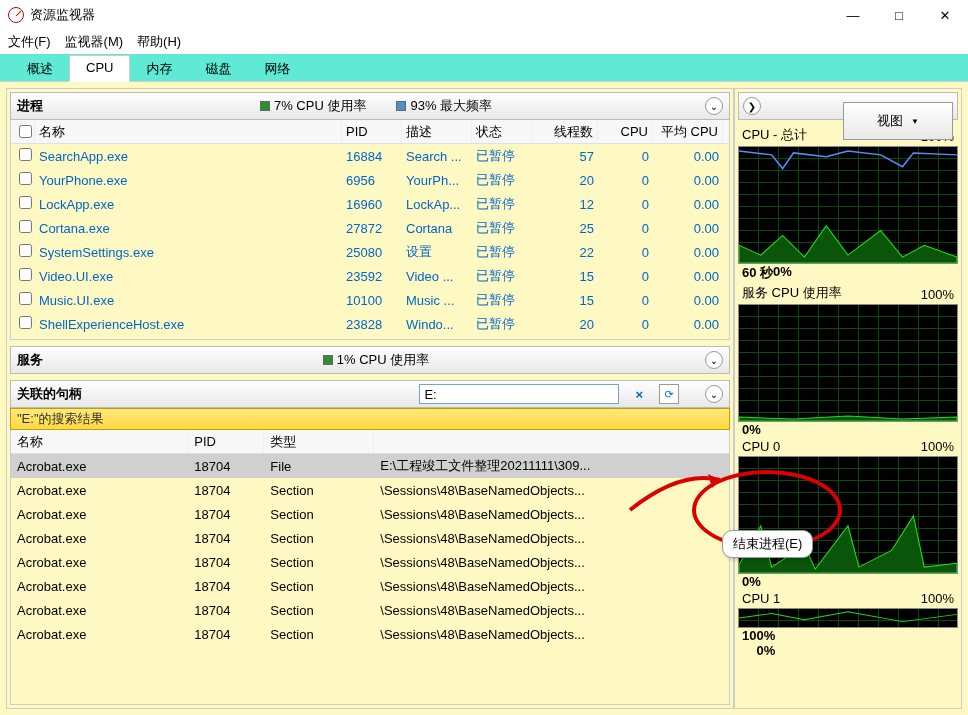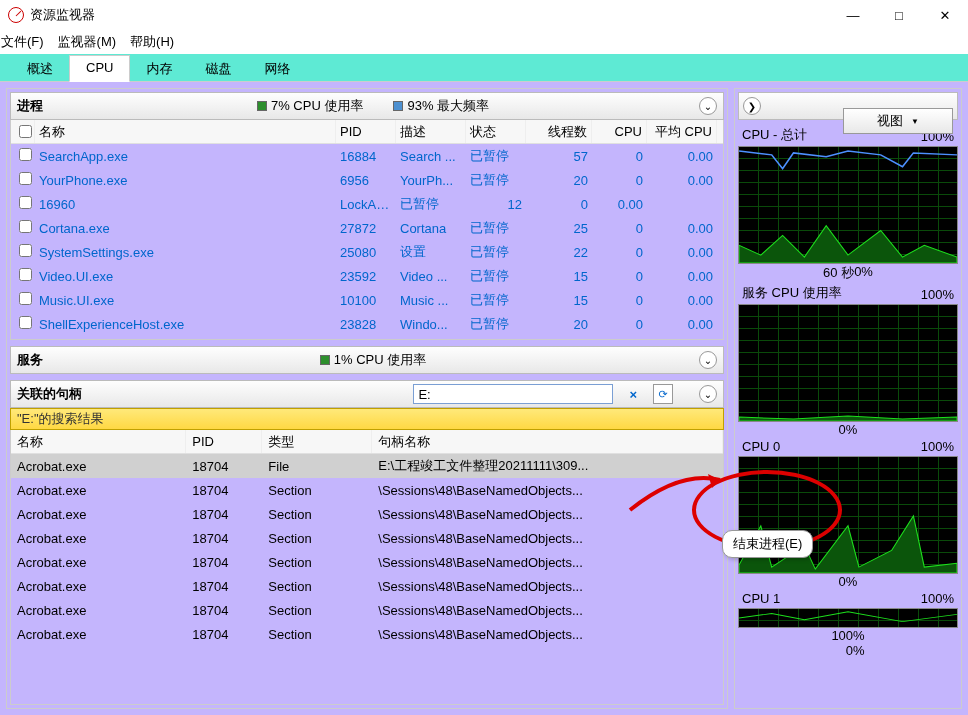--- a/index.html
+++ b/index.html
@@ -7,31 +7,31 @@
 
 
 .titlebar { height: 30px; display: flex; align-items: center; padding: 0 0 0 8px; background: #fff; }
 .titlebar .icon { width: 16px; height: 16px; margin-right: 6px; border: 1px solid #c00; border-radius: 50%; position: relative; }
 .titlebar .icon::after { content: ""; position: absolute; width: 1px; height: 7px; background: #c00; top: 1px; left: 50%; transform-origin: bottom; transform: translateX(-50%) rotate(45deg); }
 .titlebar .title { flex: 1; }
 .win-controls { display: flex; }
 .win-btn { width: 46px; height: 30px; display: flex; align-items: center; justify-content: center; cursor: pointer; }
 
 
-.menubar { height: 24px; display: flex; align-items: center; padding: 0 1px; gap: 14px; background: #fff; }
+.menubar { height: 24px; display: flex; align-items: center; padding: 0 8px; gap: 14px; background: #fff; }
 .menubar span { cursor: pointer; }
 
 
 .tabs { height: 28px; display: flex; border-bottom: 1px solid #ccc; padding: 0 10px; background: #5eead4; }
 .tab { padding: 4px 16px; border: 1px solid transparent; cursor: pointer; position: relative; top: 1px; background: #f0f0f0; border: 1px solid #ccc; border-bottom: none; margin-right: -1px; }
 .tab.active { background: #fff; border-color: #ccc; z-index: 2; border-bottom: 1px solid #fff; }
 .tab:not(.active) { background: transparent; border-color: transparent; border-bottom: none; }
 
 
-.content { display: flex; height: calc(100% - 82px); padding: 6px; gap: 6px; background: #c4b5fd; }
+.content { display: flex; height: calc(100% - 82px); padding: 6px; gap: 0; background: #fef9c3; }
 .left-pane { flex: 1; display: flex; flex-direction: column; gap: 6px; border: 1px solid #ccc; padding: 3px; overflow: hidden; }
 .right-pane { width: 228px; border: 1px solid #ccc; padding: 3px; display: flex; flex-direction: column; gap: 4px; }
 
 
 .section-header { height: 28px; display: flex; align-items: center; background: linear-gradient(#fefefe,#e8e8e8); border: 1px solid #bbb; padding: 0 6px; gap: 10px; }
 .section-header .sh-title { font-weight: bold; min-width: 50px; }
 .section-header .sh-spacer { flex: 1; }
 .sh-box { width: 10px; height: 10px; border: 1px solid #666; display: inline-block; margin-right: 4px; }
 .sh-box.green { background: #2d8f2d; }
 .sh-box.blue { background: #4d90d0; }
@@ -65,29 +65,29 @@
 
 .handle-table { flex: 1; overflow-y: auto; border: 1px solid #ccc; border-top: none; }
 .handle-header, .handle-row { display: grid; grid-template-columns: 1fr 76px 110px 2fr; height: 24px; align-items: center; }
 .handle-header { background: #f7f7f7; border-bottom: 1px solid #e0e0e0; position: sticky; top: 0; }
 .handle-header > div, .handle-row > div { padding: 0 6px; white-space: nowrap; overflow: hidden; text-overflow: ellipsis; }
 .handle-header > div { border-right: 1px solid #eee; height: 100%; display: flex; align-items: center; }
 .handle-row.selected { background: #d0d0d0; }
 
 
 .rp-top { height: 28px; display: flex; align-items: center; background: linear-gradient(#fefefe,#e8e8e8); border: 1px solid #bbb; padding: 0 4px; justify-content: space-between; }
-.rp-view-btn { width: 110px; height: 26px; border: 1px solid #999; background: linear-gradient(#fff,#e8e8e8); display: flex; align-items: center; justify-content: center; cursor: pointer; position: relative; margin-top: 30px; }
+.rp-view-btn { width: 110px; height: 38px; border: 1px solid #999; background: linear-gradient(#fff,#e8e8e8); display: flex; align-items: center; justify-content: center; cursor: pointer; position: relative; margin-top: 30px; }
 .rp-view-btn::after { content: "▼"; font-size: 8px; margin-left: 8px; }
 
 .chart-block { }
 .chart-title { display: flex; justify-content: space-between; align-items: flex-end; padding: 2px 4px; }
 .chart-graph { height: 118px; background: #000; border: 1px solid #888; position: relative; overflow: hidden; }
 .chart-grid-v, .chart-grid-h { position: absolute; background: repeating-linear-gradient(to right, transparent 0, transparent 19px, #0a4a0a 19px, #0a4a0a 20px); width: 100%; height: 100%; }
 .chart-grid-h { background: repeating-linear-gradient(to bottom, transparent 0, transparent 11px, #0a4a0a 11px, #0a4a0a 12px); }
-.chart-footer { display: flex; justify-content: center; padding: 0 4px; }
+.chart-footer { display: flex; justify-content: flex-start; padding: 0 4px; font-weight: bold; }
 .chart-line { position: absolute; bottom: 0; left: 0; width: 100%; height: 100%; }
 .chart-line svg { width: 100%; height: 100%; }
 
 
 .red-oval { position: absolute; border: 4px solid #d00; border-radius: 50%; pointer-events: none; }
 .red-arrow { position: absolute; pointer-events: none; }
 
 
 .tooltip { position: absolute; background: #fff; border: 1px solid #999; padding: 4px 10px; box-shadow: 2px 2px 4px rgba(0,0,0,0.2); }
 </style>
@@ -166,20 +166,21 @@
     <div>YourPhone.exe</div>
     <div>6956</div>
     <div>YourPh...</div>
     <div>已暂停</div>
     <div class="num">20</div>
     <div class="num">0</div>
     <div class="num">0.00</div>
             </div>
             <div class="proc-row">
     <div><input type="checkbox" style=""></div>
+    <div>LockApp.exe</div>
     <div>16960</div>
     <div>LockAp...</div>
     <div>已暂停</div>
     <div class="num">12</div>
     <div class="num">0</div>
     <div class="num">0.00</div>
             </div>
             <div class="proc-row">
     <div><input type="checkbox" style=""></div>
     <div>Cortana.exe</div>
@@ -256,21 +257,20 @@
         <span class="refresh-btn">⟳</span>
         <span style="width:6px"></span>
         <span class="sh-chevron">⌄</span>
       </div>
       <div class="search-results-bar">"E:"的搜索结果</div>
       <div class="handle-table">
         <div class="handle-header">
           <div>名称</div>
           <div>PID</div>
           <div>类型</div>
-          <div>句柄名称</div>
         </div>
         <div id="handle-rows">
             <div class="handle-row selected">
     <div>Acrobat.exe</div>
     <div>18704</div>
     <div>File</div>
     <div>E:\工程竣工文件整理20211111\309...</div>
             </div>
             <div class="handle-row">
     <div>Acrobat.exe</div>

